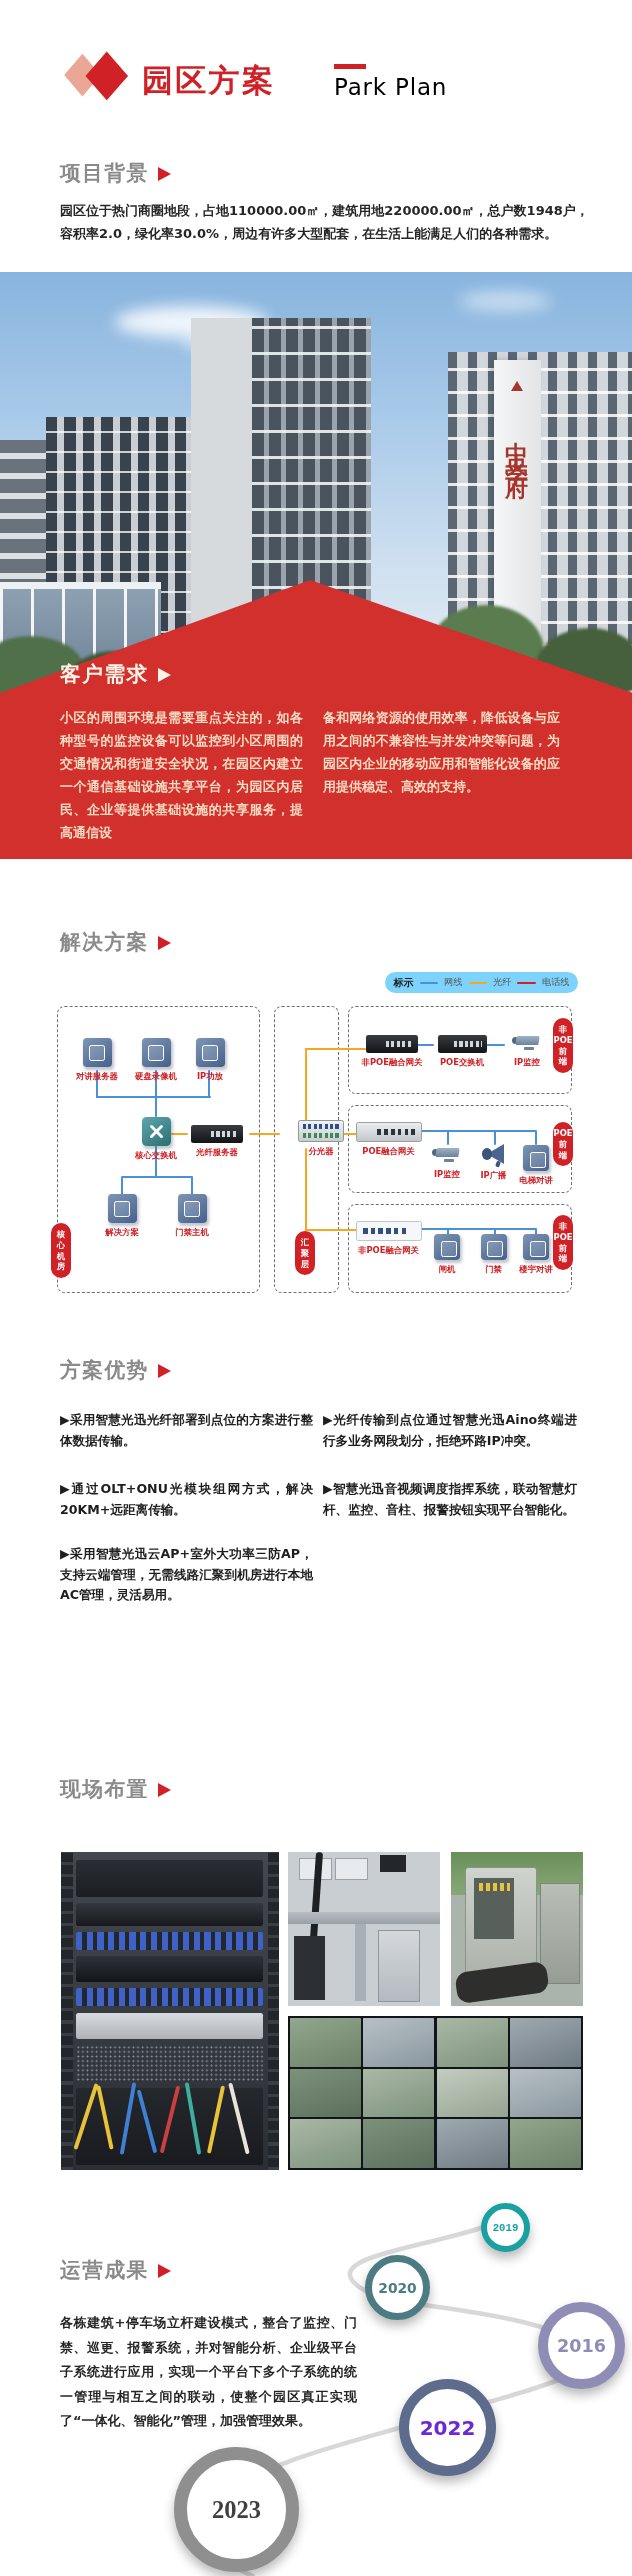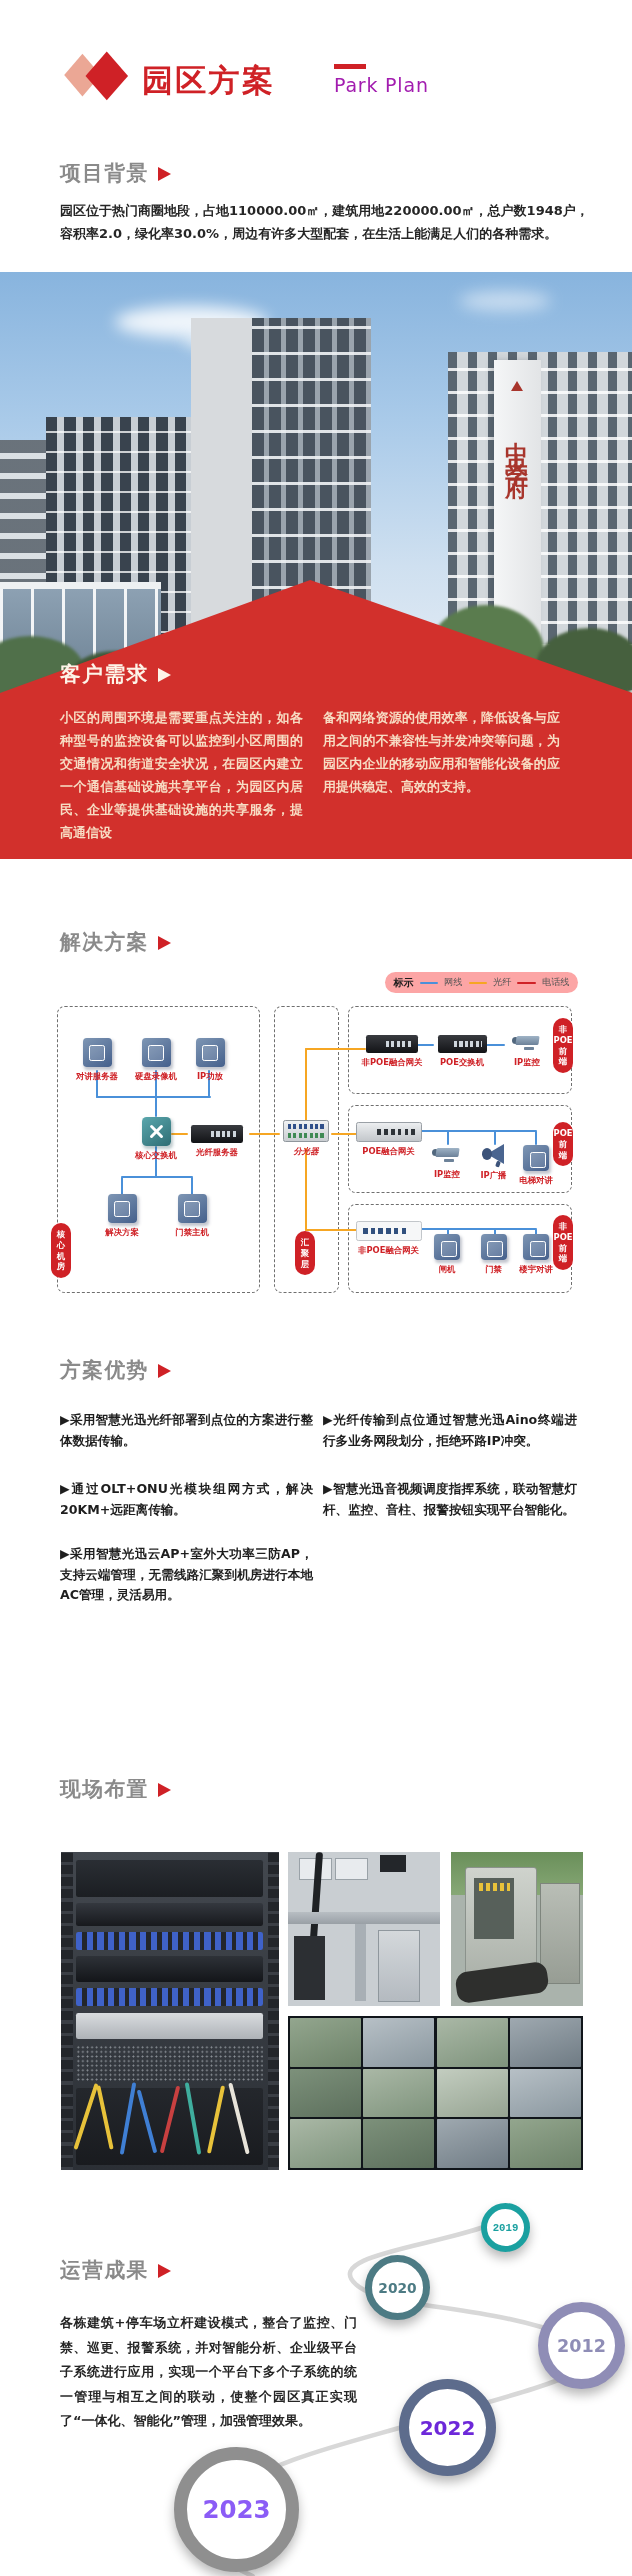--- a/index.html
+++ b/index.html
@@ -7,21 +7,21 @@
         font-family:"DejaVu Sans",sans-serif;color:#2b2b2b;}
   .abs{position:absolute;}
   
   .sec-head{position:absolute;font-size:20.7px;font-weight:700;color:#8a8a8a;letter-spacing:1.5px;white-space:nowrap;}
   .harrow{display:inline-block;width:0;height:0;border-top:7.7px solid transparent;border-bottom:7.7px solid transparent;
           border-left:13px solid #cf2126;margin-left:9.2px;vertical-align:-0.8px;}
   .harrow.white{border-left-color:#fdf4e8;}
   
   .brand-title{position:absolute;left:142px;top:60px;font-size:31px;font-weight:900;color:#cf2126;letter-spacing:2.3px;}
   .brand-dash{position:absolute;left:334px;top:64px;width:32px;height:4.6px;background:#cf2126;}
-  .brand-sub{position:absolute;left:334px;top:74px;font-size:19px;color:#a21caf;letter-spacing:0.8px;}
+  .brand-sub{position:absolute;left:334px;top:74px;font-size:23px;color:#000000;letter-spacing:0.8px;}
   
   .bg-body{position:absolute;left:60px;top:199px;width:536px;font-size:13px;line-height:23px;font-weight:600;color:#262626;}
   
   .photo{position:absolute;left:0;top:272px;width:633px;height:421px;overflow:hidden;
          background:linear-gradient(180deg,#88b4de 0%,#a9cae9 35%,#cfe0f0 70%,#e6edf5 100%);}
   .cloud{position:absolute;background:rgba(255,255,255,.85);border-radius:50%;filter:blur(7.7px);}
   .bldg{position:absolute;}
   .tree{position:absolute;border-radius:50%;filter:blur(1.5px);}
   .sign-pillar{position:absolute;left:494px;top:88px;width:47px;height:333px;background:linear-gradient(90deg,#f5f6f7,#e2e4e6);
                box-shadow:-3.1px 0 6.1px rgba(60,70,80,.25);}
@@ -31,21 +31,21 @@
              font-size:23px;font-weight:700;color:#a8352c;letter-spacing:10.7px;white-space:nowrap;}
   .sign-side{position:absolute;left:50%;top:260px;transform:translateX(-50%);writing-mode:vertical-rl;text-orientation:upright;
              font-size:7.7px;color:#6b6f73;letter-spacing:3.8px;}
   
   .red-tri{position:absolute;left:0;top:580px;width:633px;height:113px;background:#d2302c;
            -webkit-clip-path:polygon(49% 0,100% 100%,0 100%);clip-path:polygon(49% 0,100% 100%,0 100%);}
   .red-band{position:absolute;left:0;top:693px;width:633px;height:166px;background:#d2302c;}
   .needs-head{position:absolute;left:60px;top:660px;font-size:20.7px;font-weight:700;color:#fdf4e8;letter-spacing:1.5px;z-index:5;}
   .needs-col{position:absolute;top:706px;font-size:13px;line-height:23px;font-weight:600;color:#f7dcc3;text-align:justify;z-index:5;}
   
-  .legend{position:absolute;left:385px;top:972px;width:193px;height:21.4px;background:#fca5a5;border-radius:10.7px;
+  .legend{position:absolute;left:385px;top:972px;width:193px;height:21.4px;background:#7dd3fc;border-radius:10.7px;
           display:flex;align-items:center;justify-content:center;gap:6.1px;}
   .lg-label{font-size:10px;font-weight:700;color:#1c1c1c;}
   .lg-line{display:inline-block;width:18.4px;height:2.3px;border-radius:1.5px;}
   .lg-name{font-size:9.2px;color:#555;}
   .dbox{position:absolute;border:1.5px dashed #6f6f6f;border-radius:7.7px;}
   .ztag{position:absolute;width:20px;background:#cf2126;color:#fff;font-size:8.4px;font-weight:700;text-align:center;
         border-radius:10px;padding:6.1px 0;z-index:6;}
   .ztag span{display:block;line-height:10.7px;}
   .dev{position:absolute;display:flex;flex-direction:column;align-items:center;z-index:4;}
   .dev .lbl{margin-top:3.8px;font-size:8.4px;font-weight:700;color:#cf2126;white-space:nowrap;}
@@ -265,21 +265,21 @@
   </div>
   <div class="dev" style="left:95px;top:1194px;width:54px;">
     <div class="appsq"></div>
     <div class="lbl">解决方案</div>
   </div>
   <div class="dev" style="left:165px;top:1194px;width:54px;">
     <div class="appsq"></div>
     <div class="lbl">门禁主机</div>
   </div>
 
-  <div class="dev" style="left:279px;top:1120px;width:54px;font-style:italic;">
+  <div class="dev" style="left:294px;top:1120px;width:54px;">
     <div class="splt"></div>
     <div class="lbl">分光器</div>
   </div>
 
   <div class="dev" style="left:360px;top:1035px;width:64px;">
     <div class="rk black"></div>
     <div class="lbl">非POE融合网关</div>
   </div>
   <div class="dev" style="left:435px;top:1035px;width:54px;">
     <div class="rk black" style="width:49px;"></div>
@@ -409,18 +409,18 @@
     <span>运营成果</span><span class="harrow"></span>
   </div>
   <div class="res-body">各栋建筑+停车场立杆建设模式，整合了监控、门禁、巡更、报警系统，并对智能分析、企业级平台子系统进行应用，实现一个平台下多个子系统的统一管理与相互之间的联动，使整个园区真正实现了“一体化、智能化”管理，加强管理效果。</div>
 
   <svg class="abs" style="left:0;top:2181px;" width="633" height="395" viewBox="0 0 827 516">
     <path d="M653,52 C580,85 420,95 465,135 C500,168 640,160 748,205 C830,242 700,270 572,308 C460,342 360,360 292,412 C240,452 250,480 330,516" fill="none" stroke="#d8d8d8" stroke-width="6" stroke-linecap="round"></path>
   </svg>
 
   <div class="year" style="left: 481px; top: 2203px; width: 37px; height: 37px; border: 6.1px solid rgb(26, 160, 160); font-size: 10.7px; color: rgb(26, 160, 160); font-family: Liberation Mono, monospace;">2019</div>
   <div class="year" style="left: 365px; top: 2255px; width: 51px; height: 51px; border: 7.7px solid rgb(77, 123, 132); font-size: 13.8px; color: rgb(77, 123, 132);">2020</div>
-  <div class="year" style="left: 538px; top: 2302px; width: 67px; height: 67px; border: 10px solid rgb(143, 141, 182); font-size: 17.6px; color: rgb(143, 141, 182);">2012</div>
+  <div class="year" style="left: 538px; top: 2302px; width: 67px; height: 67px; border: 10px solid rgb(143, 141, 182); font-size: 17.6px; color: rgb(143, 141, 182);">2016</div>
   <div class="year" style="left: 399px; top: 2379px; width: 77px; height: 77px; border: 10.7px solid rgb(93, 108, 140); font-size: 20px; color: #6d28d9;">2022</div>
-  <div class="year" style="left: 174px; top: 2447px; width: 99px; height: 99px; border: 13px solid rgb(143, 143, 143); font-size: 24.5px; color: #8b5cf6;">2023</div>
+  <div class="year" style="left: 174px; top: 2447px; width: 99px; height: 99px; border: 13px solid rgb(143, 143, 143); font-size: 24.5px; color: #404040; font-family: Liberation Serif, serif;">2023</div>
 
 </div>
 
 
 </body></html>

